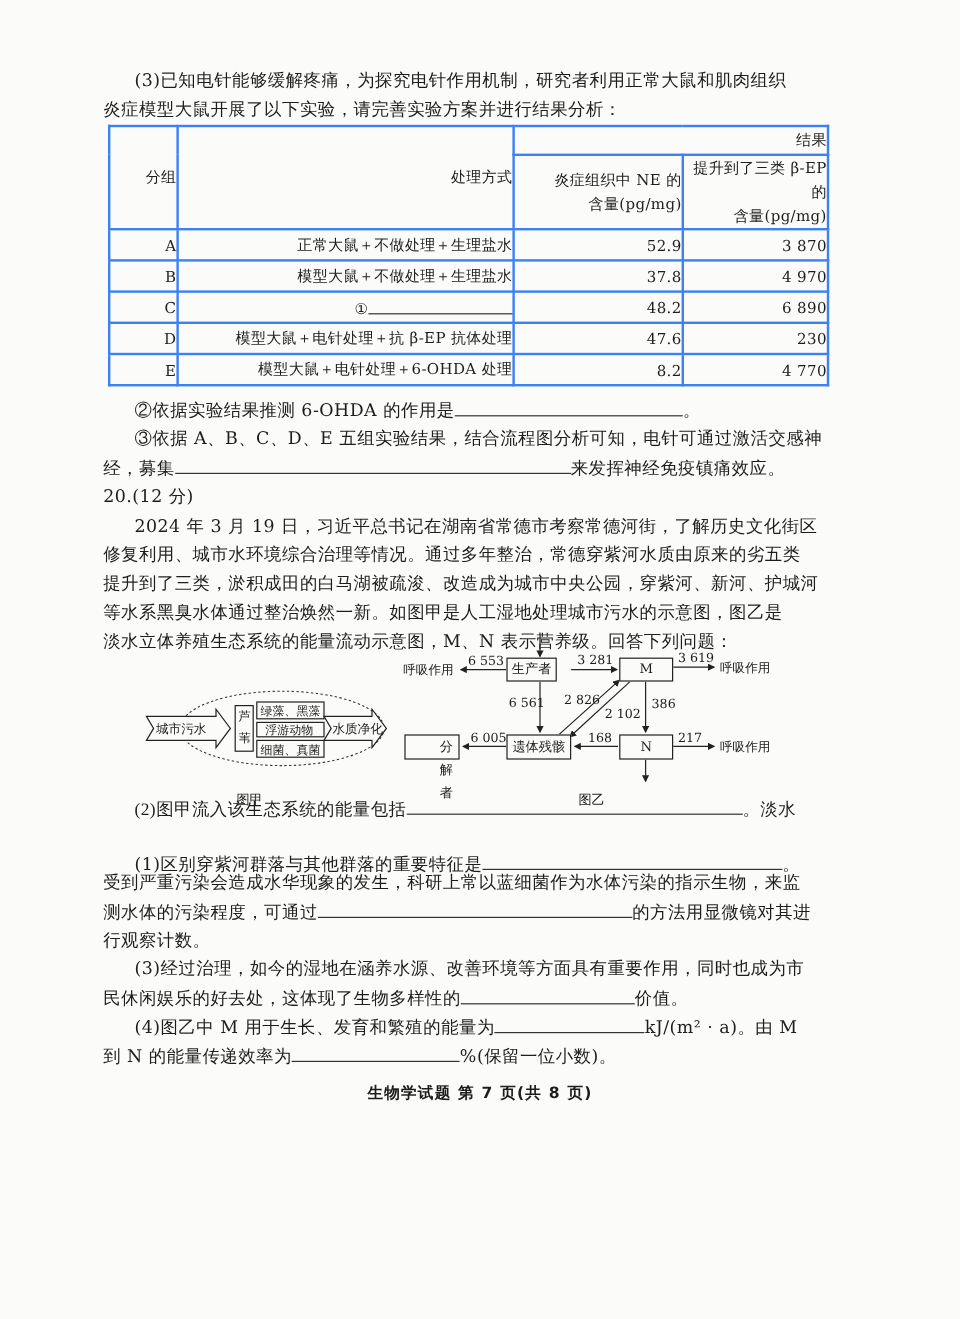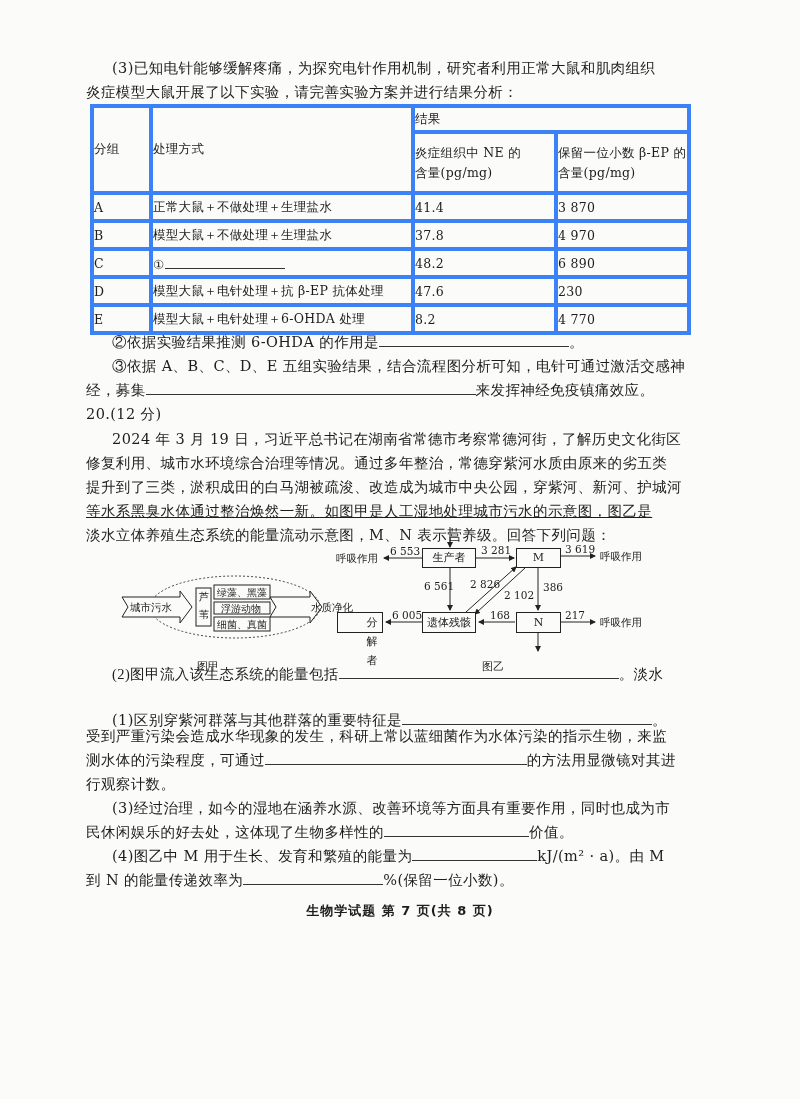--- a/index.html
+++ b/index.html
@@ -6,55 +6,55 @@
   body {
     width: 800px; height: 1099px; background: #fbfbfa; position: relative; overflow: hidden;
     font-family: "DejaVu Serif", "Liberation Serif", serif; color: #1d1d1d;
   }
   .line { position: absolute; font-size: 14.5px; line-height: 20px; white-space: nowrap; letter-spacing: 0.4px; }
   .blank { display: inline-block; border-bottom: 1px solid #333; height: 14px; vertical-align: baseline; }
   table.exp {
     position: absolute; left: 90px; top: 104px; width: 601px; border-collapse: collapse;
     font-size: 12.5px; border: 1.6px solid #222;
   }
-  table.exp td { border: 4px solid #3b82f6; text-align: left; padding: 0; letter-spacing: 0.3px; }
+  table.exp td { border: 2px solid #3b82f6; text-align: right; padding: 0; letter-spacing: 0.3px; }
   table.exp tr.row td { height: 24px; }
   .diagram { position: absolute; }
   .box { position: absolute; border: 1px solid #222; background: #fbfbfa; font-size: 11px; text-align: center; box-sizing: border-box; }
   .lbl { position: absolute; font-size: 10.5px; white-space: nowrap; }
   .footer { position: absolute; left: 0; width: 800px; top: 902px; text-align: center; font-family: "DejaVu Sans", sans-serif; font-weight: bold; font-size: 13px; letter-spacing: 1px; }
   .caption { position: absolute; font-size: 11px; }
 </style>
 </head>
 <body>
 
 <div class="line" style="left:112px; top:58px;">(3)已知电针能够缓解疼痛，为探究电针作用机制，研究者利用正常大鼠和肌肉组织</div>
 <div class="line" style="left:86px; top:82px;">炎症模型大鼠开展了以下实验，请完善实验方案并进行结果分析：</div>
 
 <table class="exp">
   <tbody>
       <tr>
     <td rowspan="2" style="width:55px; height:80px;">分组</td>
-    <td rowspan="2" style="width:258px;">处理方式</td>
+    <td rowspan="2" style="width:258px;padding-left:20px;">处理方式</td>
     <td colspan="2" style="height:22px;">结果</td>
   </tr>
   <tr>
     <td style="width:139px; height:57px; line-height:20px;">
       <div>炎症组织中 NE 的</div>
       <div>含量(pg/mg)</div>
     </td>
     <td style="line-height:20px;">
-      <div>保留一位小数 β-EP 的</div>
+      <div>提升到了三类 β-EP 的</div>
       <div>含量(pg/mg)</div>
     </td>
   </tr>
   <tr class="row">
     <td>A</td>
     <td>正常大鼠＋不做处理＋生理盐水</td>
-    <td>41.4</td>
+    <td>52.9</td>
     <td>3 870</td>
   </tr>
   <tr class="row">
     <td>B</td>
     <td>模型大鼠＋不做处理＋生理盐水</td>
     <td>37.8</td>
     <td>4 970</td>
   </tr>
   <tr class="row">
     <td>C</td>
@@ -84,40 +84,40 @@
 </div>
 <div class="line" style="left:112px; top:356px;">③依据 A、B、C、D、E 五组实验结果，结合流程图分析可知，电针可通过激活交感神</div>
 <div class="line" style="left:86px; top:380px;text-align:right;">
   <span>经，募集</span><span class="blank" style="width:330px;"></span><span>来发挥神经免疫镇痛效应。</span>
 </div>
 
 <div class="line" style="left:86px; top:404px;">20.(12 分)</div>
 <div class="line" style="left:112px; top:429px;">2024 年 3 月 19 日，习近平总书记在湖南省常德市考察常德河街，了解历史文化街区</div>
 <div class="line" style="left:86px; top:453px;">修复利用、城市水环境综合治理等情况。通过多年整治，常德穿紫河水质由原来的劣五类</div>
 <div class="line" style="left:86px; top:477px;">提升到了三类，淤积成田的白马湖被疏浚、改造成为城市中央公园，穿紫河、新河、护城河</div>
-<div class="line" style="left:86px; top:501px;text-decoration:underline;">等水系黑臭水体通过整治焕然一新。如图甲是人工湿地处理城市污水的示意图，图乙是</div>
+<div class="line" style="left:86px; top:501px;">等水系黑臭水体通过整治焕然一新。如图甲是人工湿地处理城市污水的示意图，图乙是</div>
 <div class="line" style="left:86px; top:525px;">淡水立体养殖生态系统的能量流动示意图，M、N 表示营养级。回答下列问题：</div>
 
 <div class="diagram" style="left:120px; top:575px; width:210px; height:100px;">
   <svg width="210" height="70" style="position:absolute; left:0; top:0;">
     <ellipse cx="115" cy="32" rx="85" ry="31" fill="none" stroke="#333" stroke-width="0.9" stroke-dasharray="2,2"></ellipse>
     <polygon points="2,22 60,22 60,16 72,32 60,48 60,42 2,42 8,32" fill="#fbfbfa" stroke="#222" stroke-width="1"></polygon>
     <rect x="76" y="13" width="15" height="38" fill="#fbfbfa" stroke="#222" stroke-width="1"></rect>
     <rect x="94" y="10" width="56" height="14" fill="#fbfbfa" stroke="#222" stroke-width="1"></rect>
     <rect x="94" y="27" width="56" height="12" fill="#fbfbfa" stroke="#222" stroke-width="1"></rect>
     <rect x="94" y="42" width="56" height="14" fill="#fbfbfa" stroke="#222" stroke-width="1"></rect>
     <polygon points="150,22 190,22 190,16 202,32 190,48 190,42 150,42 156,32" fill="#fbfbfa" stroke="#222" stroke-width="1"></polygon>
   </svg>
   <div class="lbl" style="left:10px; top:26px; font-size:10.5px;">城市污水</div>
   <div class="lbl" style="left:79px; top:15px; font-size:10px;">芦</div>
   <div class="lbl" style="left:79px; top:33px; font-size:10px;">苇</div>
   <div class="lbl" style="left:97px; top:11px; font-size:10px;">绿藻、黑藻</div>
   <div class="lbl" style="left:101px; top:27px; font-size:10px;">浮游动物</div>
   <div class="lbl" style="left:97px; top:43px; font-size:10px;">细菌、真菌</div>
-  <div class="lbl" style="left:157px; top:26px; font-size:10.5px;margin-left:34px;">水质净化</div>
+  <div class="lbl" style="left:157px; top:26px; font-size:10.5px;">水质净化</div>
   <div class="caption" style="left:77px; top:84px;">图甲</div>
 </div>
 
 <div class="diagram" style="left:320px; top:525px; width:380px; height:150px;">
   <svg width="380" height="150" style="position:absolute; left:0; top:0;">
     <defs>
       <marker id="ah" markerWidth="6" markerHeight="6" refX="5" refY="3" orient="auto">
         <path d="M0,0 L6,3 L0,6 Z" fill="#222"></path>
       </marker>
     </defs>
@@ -139,21 +139,21 @@
     <line x1="218" y1="43" x2="218" y2="85" stroke="#222" stroke-width="1" marker-end="url(#ah)"></line>
 
     <line x1="102" y1="97" x2="66" y2="97" stroke="#222" stroke-width="1" marker-end="url(#ah)"></line>
 
     <line x1="195" y1="97" x2="159" y2="97" stroke="#222" stroke-width="1" marker-end="url(#ah)"></line>
 
     <line x1="241" y1="97" x2="275" y2="97" stroke="#222" stroke-width="1" marker-end="url(#ah)"></line>
 
     <line x1="218" y1="108" x2="218" y2="126" stroke="#222" stroke-width="1" marker-end="url(#ah)"></line>
   </svg>
-  <div class="box" style="left:102px; top:23px; width:54px; height:20px; line-height:18px;">生产者</div>
+  <div class="box" style="left:102px; top:23px; width:42px; height:20px; line-height:18px;">生产者</div>
   <div class="box" style="left:196px; top:23px; width:45px; height:20px; line-height:18px;">M</div>
   <div class="box" style="left:196px; top:87px; width:45px; height:21px; line-height:19px;">N</div>
   <div class="box" style="left:102px; top:87px; width:54px; height:21px; line-height:19px;">遗体残骸</div>
   <div class="box" style="left:17px; top:87px; width:46px; height:21px; line-height:19px;padding-left:24px;">分解者</div>
 
   <div class="lbl" style="left:16px; top:27px;">呼吸作用</div>
   <div class="lbl" style="left:280px; top:25px;">呼吸作用</div>
   <div class="lbl" style="left:280px; top:91px;">呼吸作用</div>
 
   <div class="lbl" style="left:70px; top:20px;">6 553</div>

